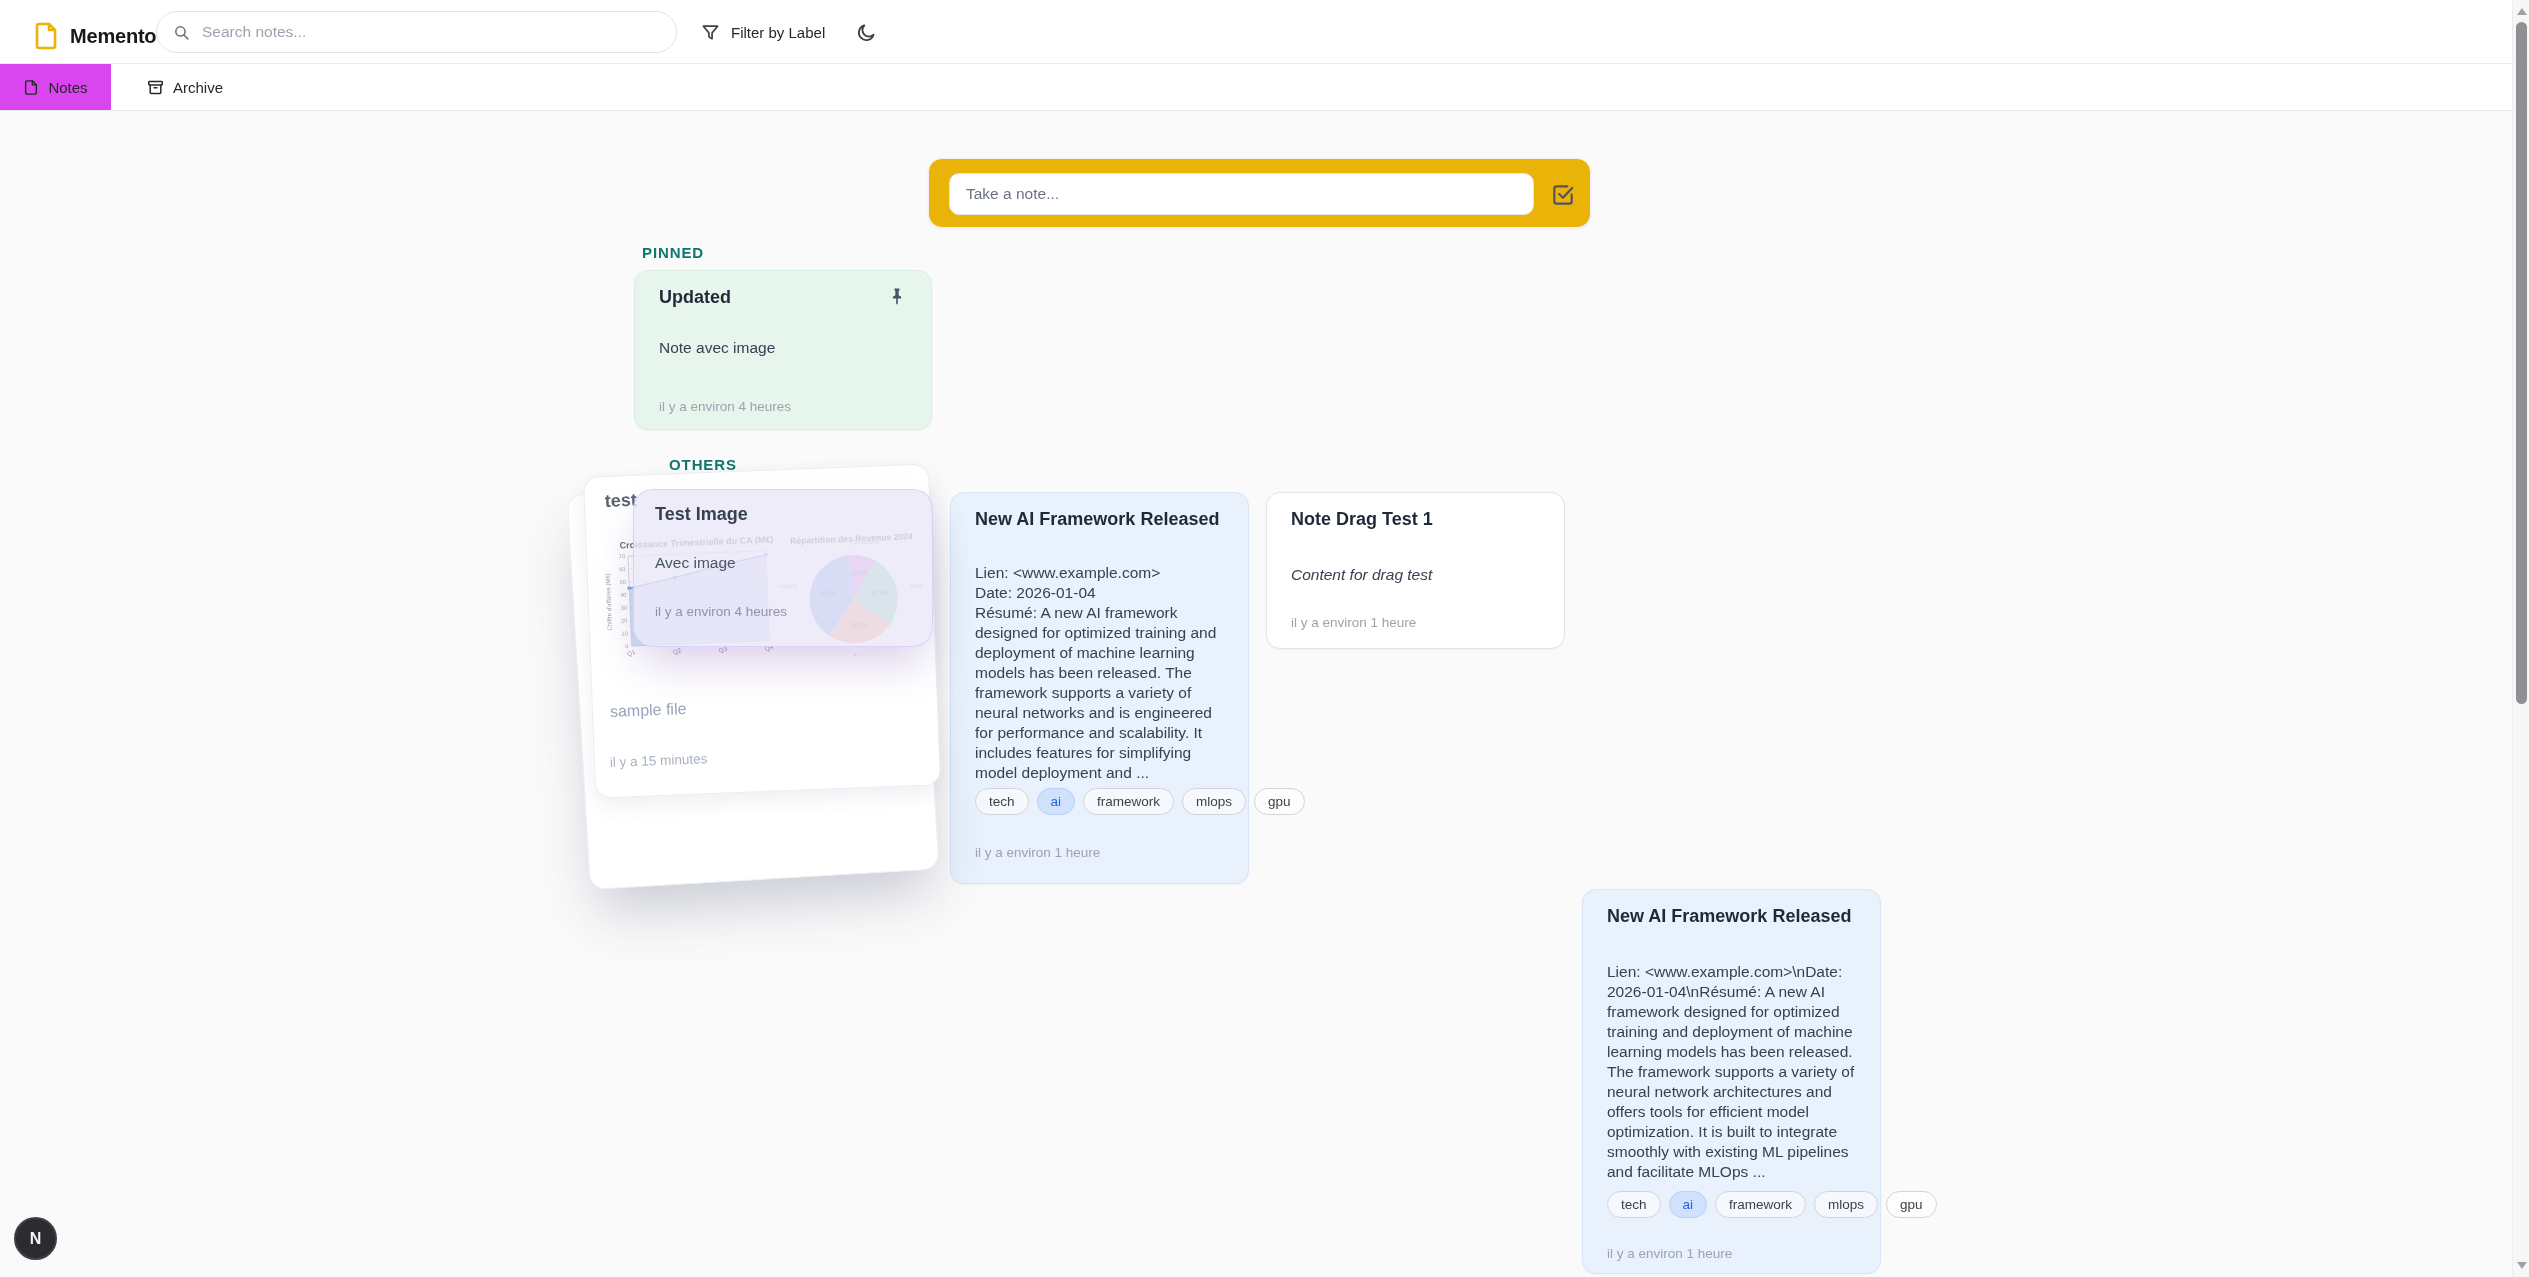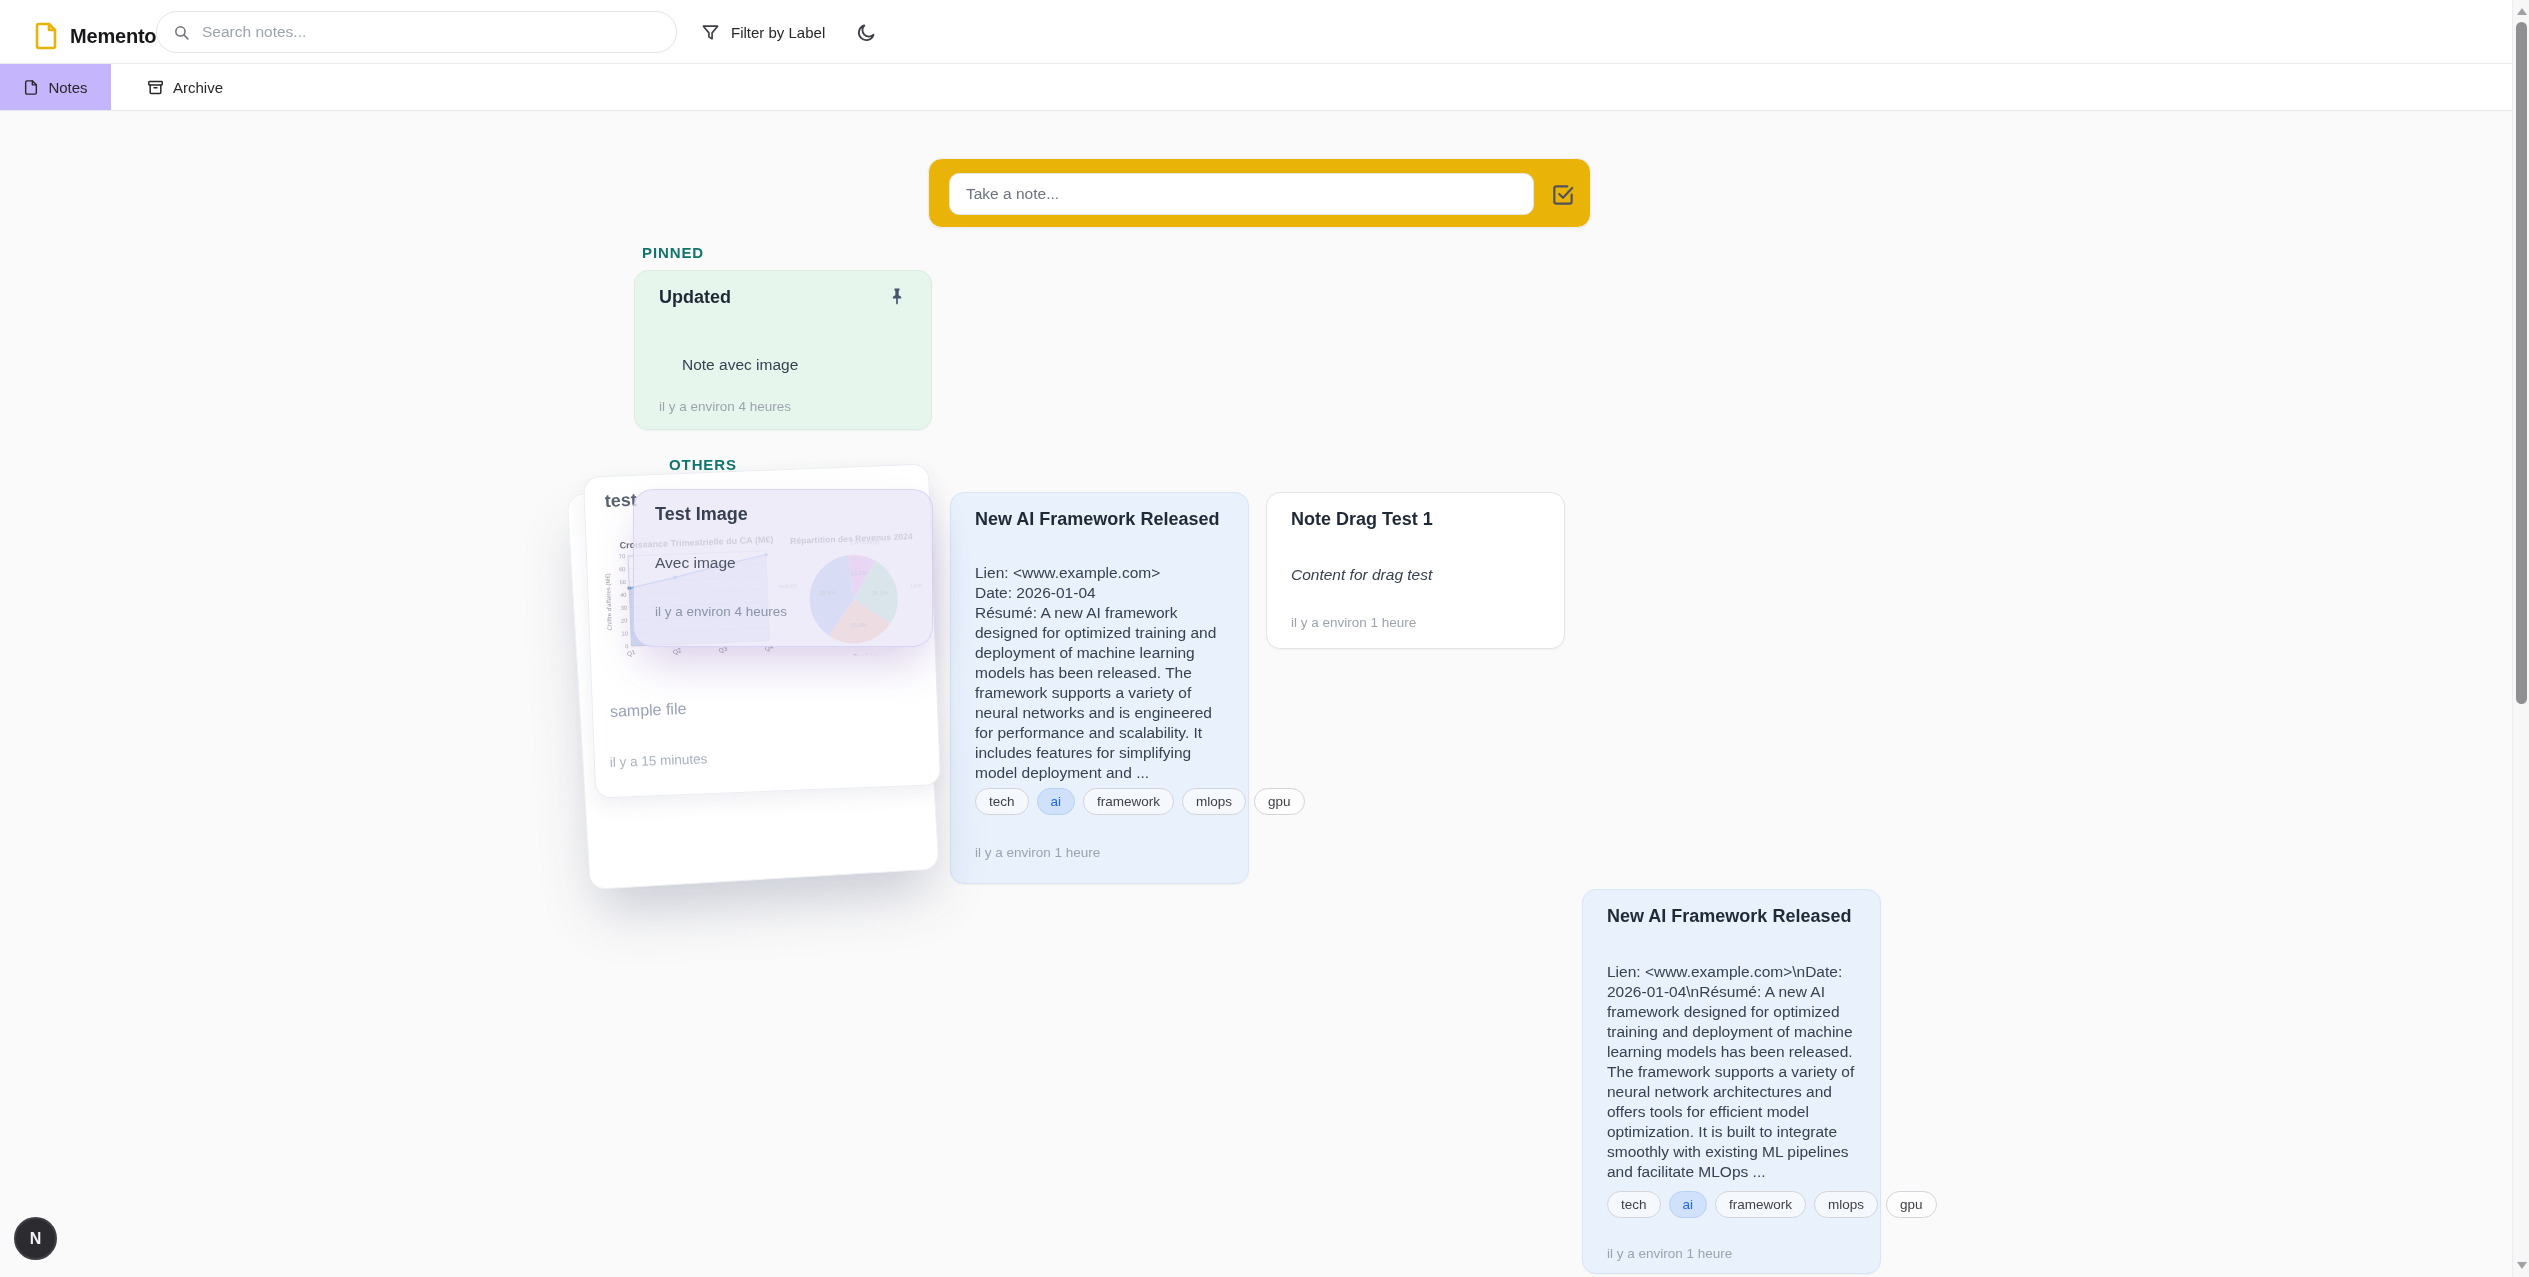--- a/index.html
+++ b/index.html
@@ -13,21 +13,21 @@
   .searchbox { position:absolute; left:156px; top:11px; width:521px; height:42px; background:#fff; border:1px solid #e4e4e7; border-radius:21px; display:flex; align-items:center; gap:12px; padding:0 16px; cursor:text; }
   .search-ph { font-size:15.5px; color:#9ca3af; }
   .filter-btn { position:absolute; left:693px; top:12px; height:40px; display:flex; align-items:center; gap:11px; background:transparent; border:none; cursor:pointer; padding:0 8px; }
   .filter-label { font-size:15px; font-weight:500; color:#27272a; }
   .theme-btn { position:absolute; left:848px; top:14px; width:36px; height:36px; background:transparent; border:none; cursor:pointer; display:flex; align-items:center; justify-content:center; }
 
   
   .tabbar { position:absolute; left:0; top:64px; width:2529px; height:47px; background:#ffffff; border-bottom:1px solid #e5e7eb; display:flex; z-index:5; }
   .tab { display:flex; align-items:center; justify-content:center; gap:9px; height:100%; cursor:pointer; }
   .tab-label { font-size:15px; font-weight:500; color:#27272a; }
-  .tab-notes { width:111px; background:#c4b5fd; }
+  .tab-notes { width:111px; background:#d946ef; }
   .tab-archive { width:148px; background:#ffffff; }
 
   
   .composer { position:absolute; left:928px; top:158px; width:663px; height:70px; background:#eab308; border:1px solid #eef0f3; border-radius:14px; box-shadow:0 1px 3px rgba(0,0,0,0.05); z-index:2; }
   .composer-input { position:absolute; left:20px; top:14px; width:585px; height:42px; border:1px solid #e4e4e7; border-radius:10px; display:flex; align-items:center; padding:0 16px; cursor:text; background:#fff; }
   .composer-ph { font-size:15.5px; color:#6b7280; }
   .composer-check { position:absolute; right:12px; top:22px; width:28px; height:28px; border:none; background:transparent; cursor:pointer; }
 
   
   .section-label { position:absolute; font-size:15px; font-weight:700; color:#0f766e; letter-spacing:0.06em; z-index:3; }
@@ -154,21 +154,21 @@
 
   <div class="section-label" style="left:642px; top:244px;">PINNED</div>
 
   <article class="note-card card-pinned">
     <h3 class="note-title">Updated</h3>
     <button class="pin-btn">
       <svg width="20" height="20" viewBox="0 0 24 24" fill="#475569">
         <path d="M9 3 h6 v2 l-1 1 v5 l3 2 v2 h-4 v6 l-1 1.5 L11 21 v-6 H7 v-2 l3 -2 V6 L9 5 Z"></path>
       </svg>
     </button>
-    <p class="note-content" style="top:84px;margin-left:23px;">Note avec image</p>
+    <p class="note-content" style="top:67px;">Note avec image</p>
     <span class="note-ts" style="top:128px;">il y a environ 4 heures</span>
   </article>
 
   <div class="section-label" style="left:640px; top:456px;margin-left:29px;">OTHERS</div>
 
   <div class="stack-back"></div>
 
   <article class="stack-front">
     <h3 class="stack-title">test</h3>
     <figure class="stack-figure">

